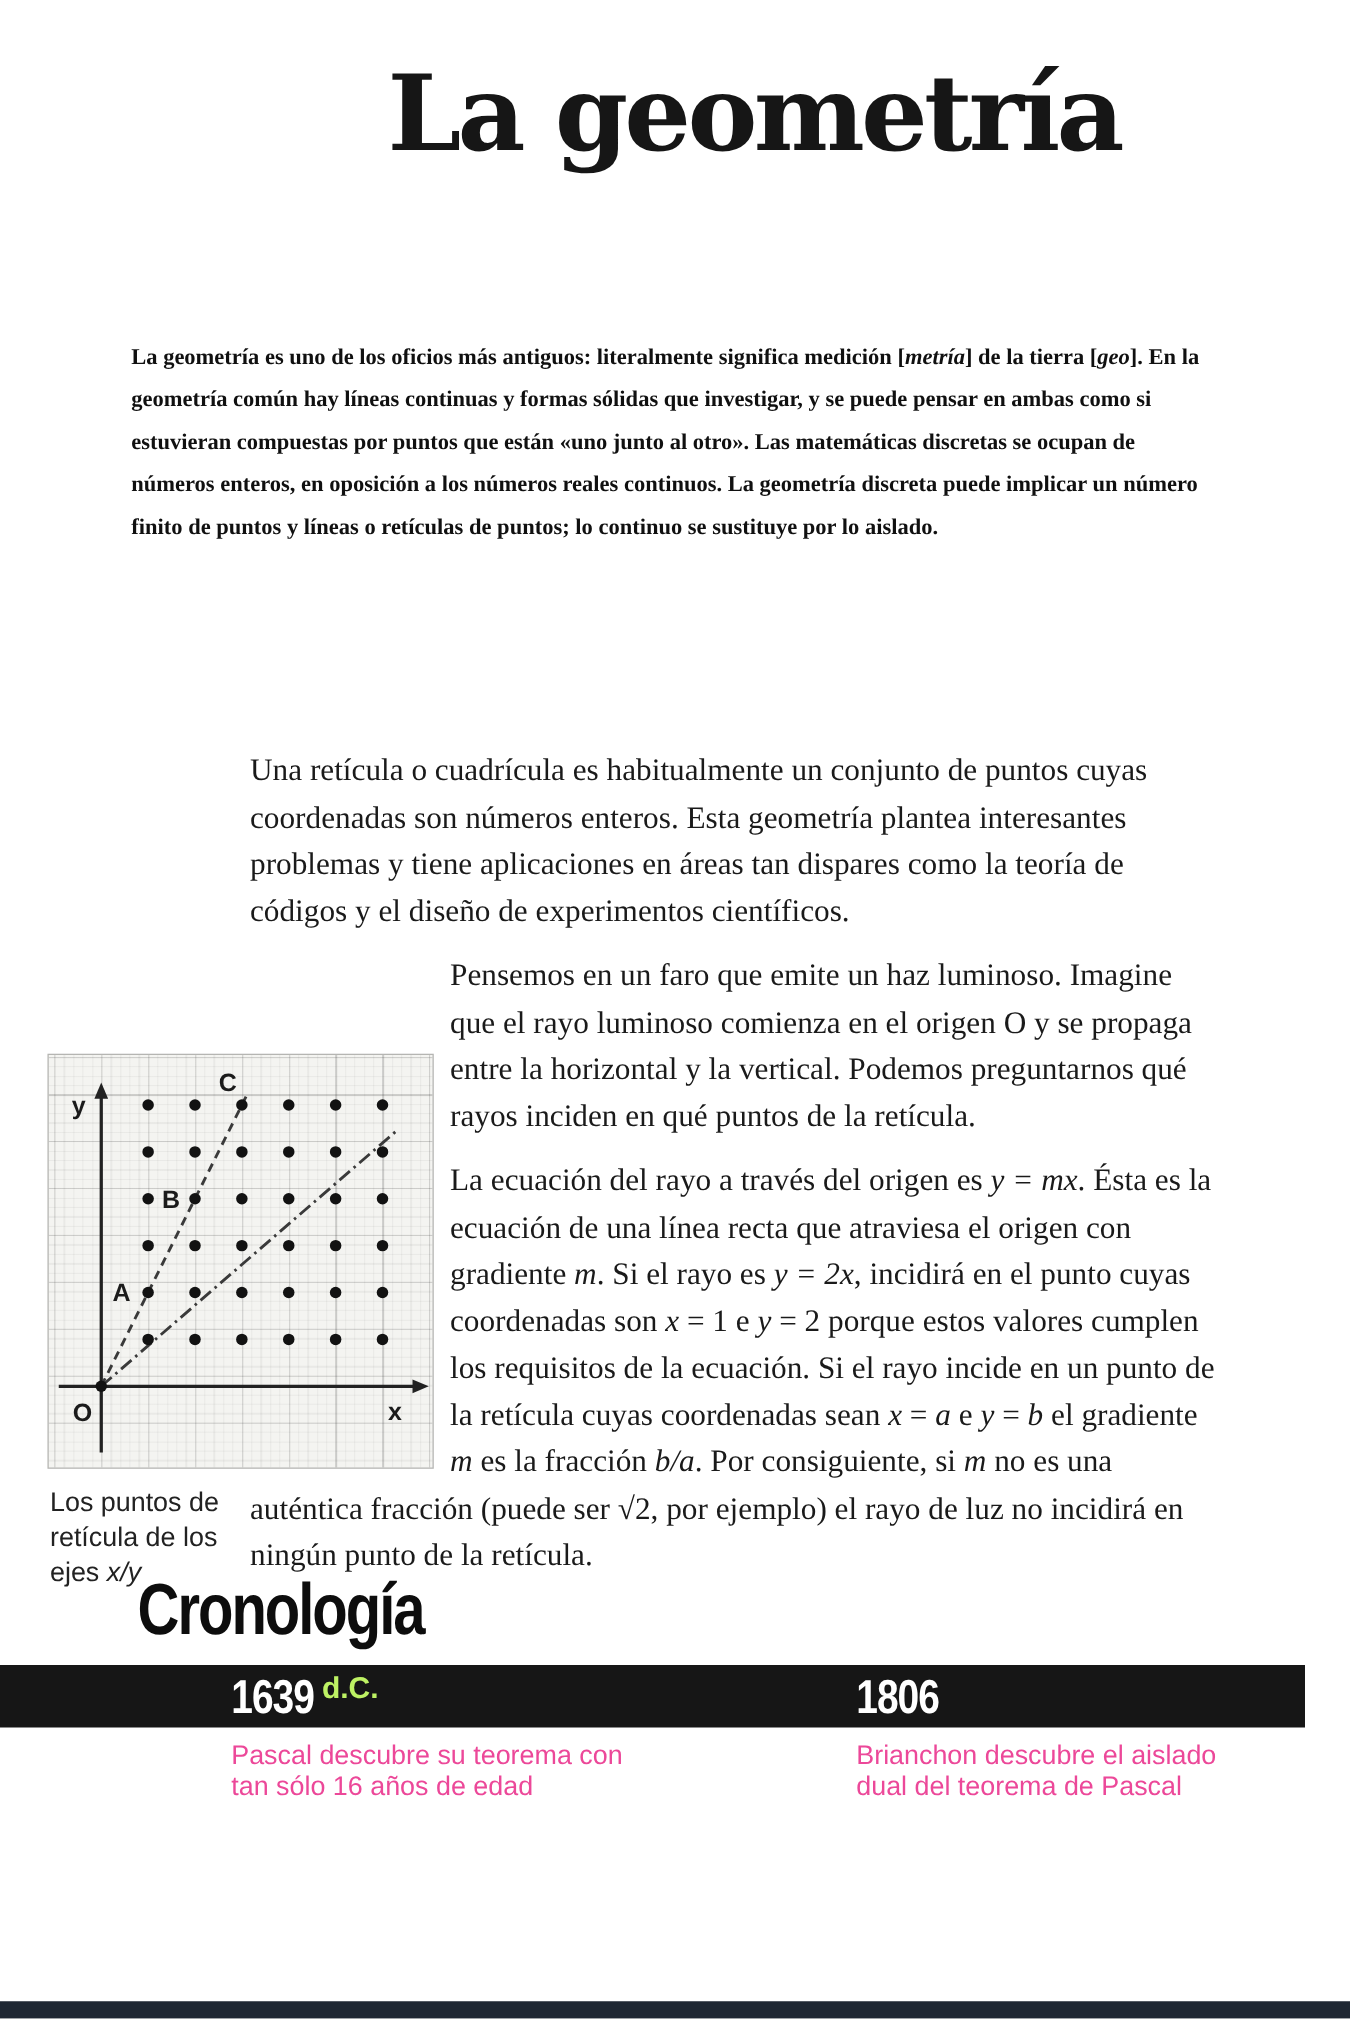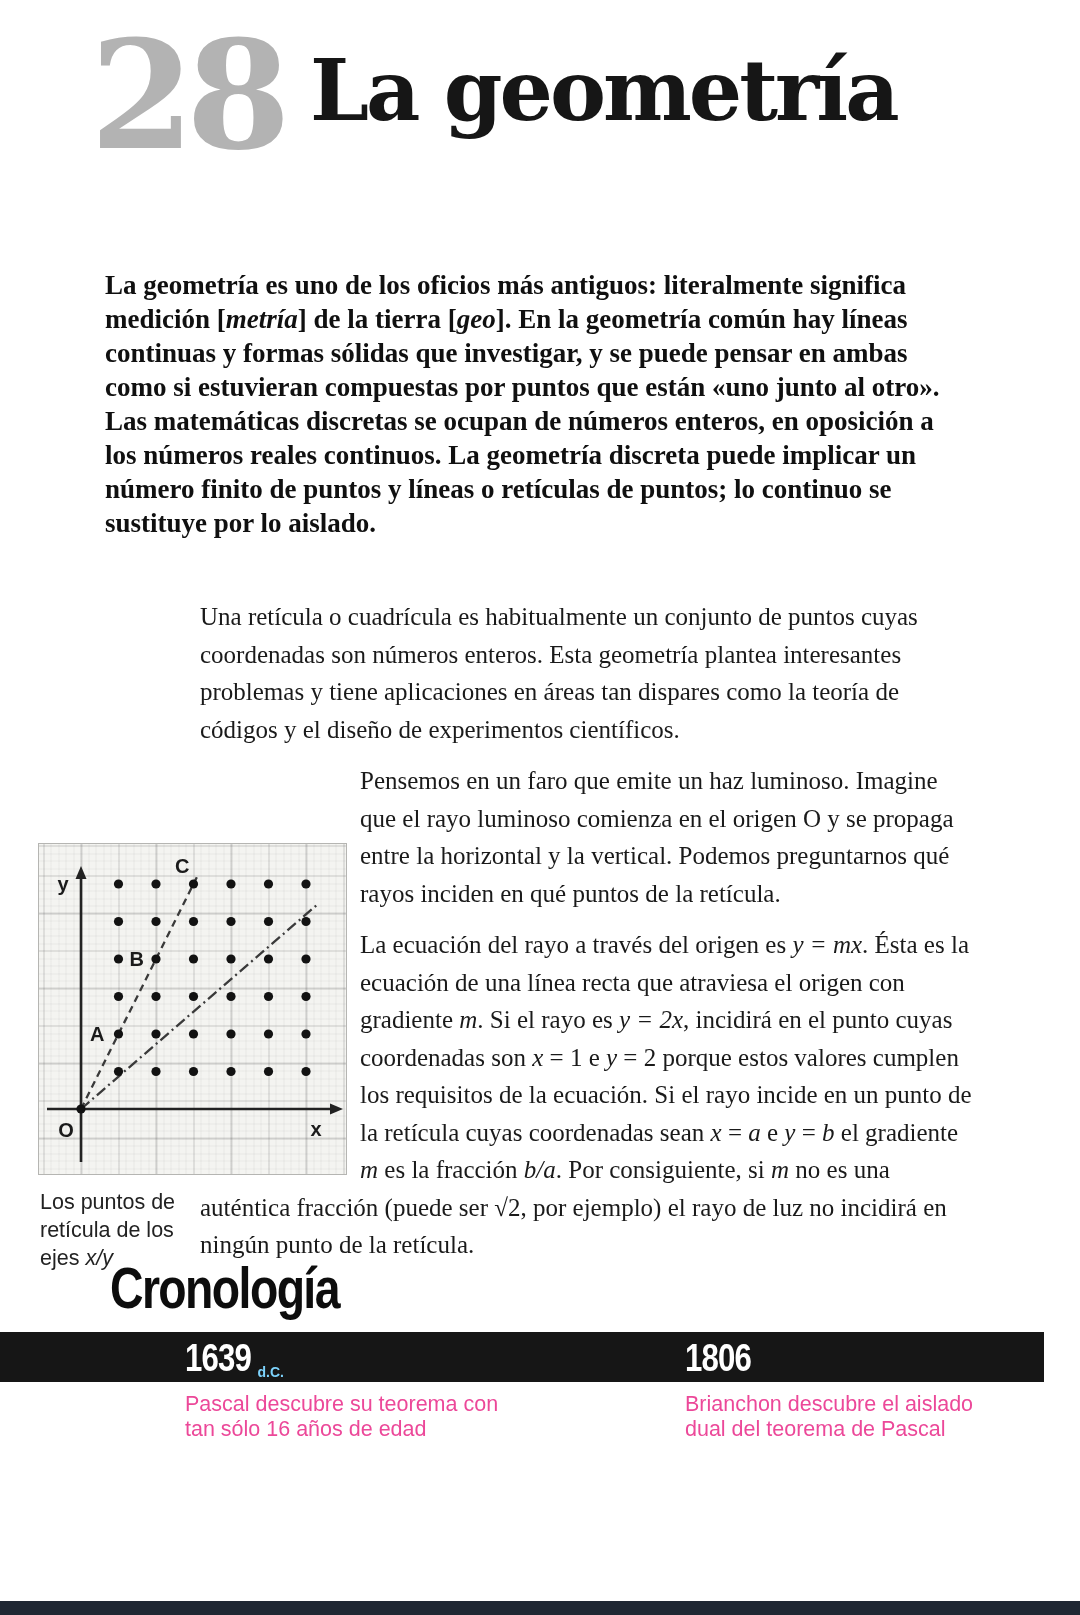--- a/index.html
+++ b/index.html
@@ -12,21 +12,21 @@
         color:#b3b3b3;letter-spacing:-8px;}
   .page-title{position:absolute;left:0;top:36px;
         font-family:"DejaVu Serif",serif;font-weight:700;color:#161616;
         font-size:84px;line-height:102px;letter-spacing:-3px;}
   .page-title .l1{display:block;margin-left:306px;}
   .page-title .l2{display:block;margin-left:214px;}
 
   
   .intro{position:absolute;left:105px;top:268px;width:855px;
         font-family:"Liberation Serif",serif;font-weight:700;
-        font-size:27px;line-height:34px;color:#101010;}
+        font-size:18px;line-height:34px;color:#101010;}
 
   
   .body-col{position:absolute;left:200px;top:598px;width:778px;
         font-size:25px;line-height:37.5px;color:#1a1a1a;}
   .body-col p{margin:0;}
   .body-col p + p{margin-top:14px;}
   .fig-spacer{float:left;width:322px;height:330px;margin-left:-162px;margin-top:75px;}
   .it{font-style:italic;}
 
   
@@ -42,40 +42,39 @@
   .fig-label{font-family:"Liberation Sans",sans-serif;font-weight:700;font-size:20px;fill:#1b1b1b;}
 
   .figure-caption{position:absolute;left:40px;top:1188px;width:170px;
         font-family:"Liberation Sans",sans-serif;font-size:21.5px;line-height:28px;color:#222;}
 
   
   .cron-heading{position:absolute;left:110px;top:1258px;
         font-family:"Liberation Sans",sans-serif;font-weight:700;font-size:58px;line-height:60px;
         letter-spacing:-2px;color:#0d0d0d;transform:scaleX(0.8);transform-origin:left center;}
   .year-bar{position:absolute;left:0;top:1332px;width:1044px;height:50px;background:#161616;}
-  .tl-entry-year{position:absolute;top:5px;display:flex;align-items:flex-end;}
+  .tl-entry-year{position:absolute;top:5px;display:flex;align-items:flex-start;}
   .tl-entry-year.e1{left:185px;}
   .tl-entry-year.e2{left:685px;}
   .year{font-family:"Liberation Sans",sans-serif;font-weight:700;font-size:38px;color:#fff;
         transform:scaleX(0.82);transform-origin:left center;letter-spacing:-1px;}
-  .year-suffix{font-family:"Liberation Sans",sans-serif;font-weight:700;font-size:14px;color:#7dd3fc;
+  .year-suffix{font-family:"Liberation Sans",sans-serif;font-weight:700;font-size:24px;color:#bef264;
         margin-left:-8px;letter-spacing:0;}
   .tl-desc{position:absolute;top:1392px;width:330px;
         font-family:"Liberation Sans",sans-serif;font-size:21.5px;line-height:25px;color:#ec4899;}
   .tl-desc.d1{left:185px;}
   .tl-desc.d2{left:685px;}
 
   .bottom-bar{position:absolute;left:0;top:1601px;width:1080px;height:14px;background:#1f2733;}
 </style>
 </head>
 <body>
 
 <div class="page">
 
-  <div class="chapter-number">28</div>
 
   <h1 class="page-title" style="margin:4px;">
     <span class="l1">La geometría</span>
   </h1>
 
   <div class="intro"><span>La geometría es uno de los oficios más antiguos: literalmente significa medición [</span><span class="it">metría</span><span>] de la tierra [</span><span class="it">geo</span><span>]. En la geometría común hay líneas continuas y formas sólidas que investigar, y se puede pensar en ambas como si estuvieran compuestas por puntos que están «uno junto al otro». Las matemáticas discretas se ocupan de números enteros, en oposición a los números reales continuos. La geometría discreta puede implicar un número finito de puntos y líneas o retículas de puntos; lo continuo se sustituye por lo aislado.</span></div>
 
   <div class="body-col">
     <p>Una retícula o cuadrícula es habitualmente un conjunto de puntos cuyas coordenadas son números enteros. Esta geometría plantea interesantes problemas y tiene aplicaciones en áreas tan dispares como la teoría de códigos y el diseño de experimentos científicos.</p>
     <p><span class="fig-spacer"></span><span>Pensemos en un faro que emite un haz luminoso. Imagine que el rayo luminoso comienza en el origen O y se propaga entre la horizontal y la vertical. Podemos preguntarnos qué rayos inciden en qué puntos de la retícula.</span></p>

